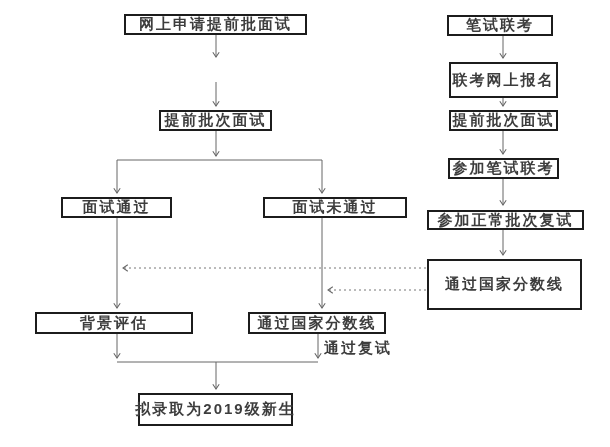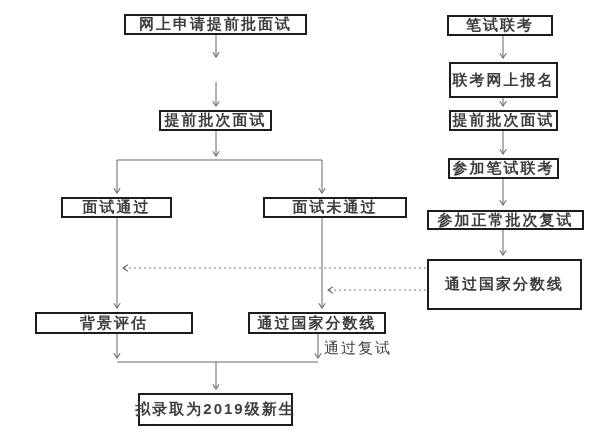--- a/index.html
+++ b/index.html
@@ -8,21 +8,21 @@
     font-family:"Liberation Sans",sans-serif;overflow:hidden;
   }
   .node{
     position:absolute;box-sizing:border-box;
     border:2px solid #1c1c1c;background:#ffffff;
     display:flex;align-items:center;justify-content:center;
     font-size:15px;font-weight:bold;color:#3d3d3d;
     letter-spacing:2px;white-space:nowrap;
   }
   .edge-label{
-    position:absolute;font-size:15px;font-weight:normal;color:#3d3d3d;
+    position:absolute;font-size:15px;font-weight:bold;color:#3d3d3d;
     letter-spacing:2px;white-space:nowrap;
   }
   svg.connectors{position:absolute;left:0;top:0;}
   .solid-edge{stroke:#666666;stroke-width:1;fill:none;}
   .dashed-edge{stroke:#777777;stroke-width:1;fill:none;stroke-dasharray:2,3;}
 </style>
 </head>
 <body>
 
 <div class="stage">

